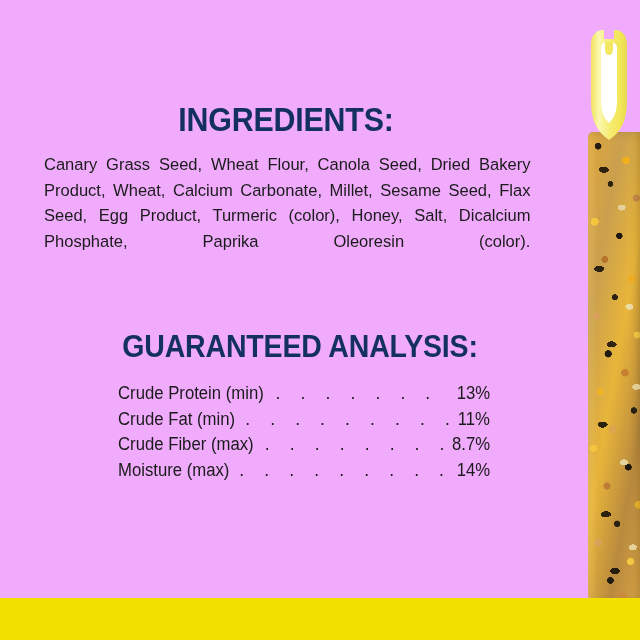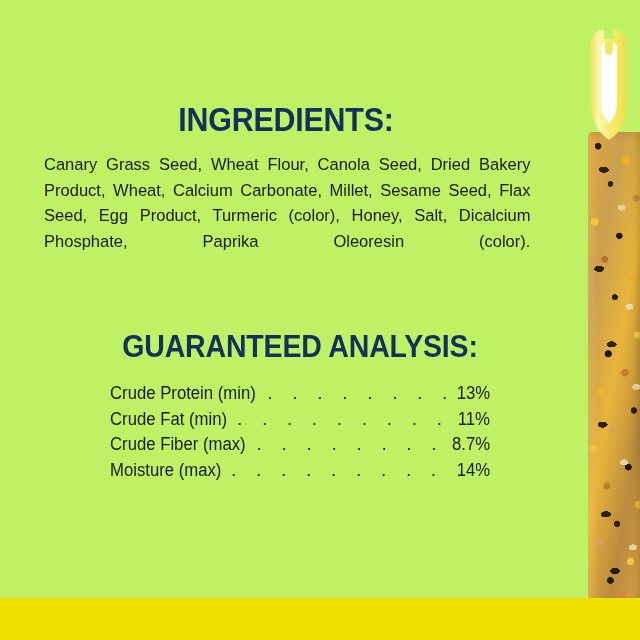--- a/index.html
+++ b/index.html
@@ -13,21 +13,21 @@
     font-family: "Liberation Sans", sans-serif;
     overflow: hidden;
     position: relative;
   }
 
   #panel {
     position: absolute;
     inset: 0;
     width: 640px;
     height: 640px;
-    background: #bef264;
+    background: #f0abfc;
   }
 
   
   .text-column {
     position: absolute;
     left: 0;
     top: 0;
     width: 572px;
     height: 598px;
   }
@@ -90,20 +90,21 @@
   }
   .analysis-row {
     display: flex;
     align-items: flex-end;
     color: #1b1b1b;
     font-size: 17.6px;
     line-height: 25.5px;
     height: 25.5px;
     font-family: "Liberation Sans", sans-serif;
     white-space: nowrap;
+    margin-left: 8px;
   }
   .analysis-label {
     transform: scaleX(0.95);
     transform-origin: left center;
     flex: 0 0 auto;
   }
   .analysis-leader {
     flex: 1 1 auto;
     overflow: hidden;
     margin: 0 4px;

